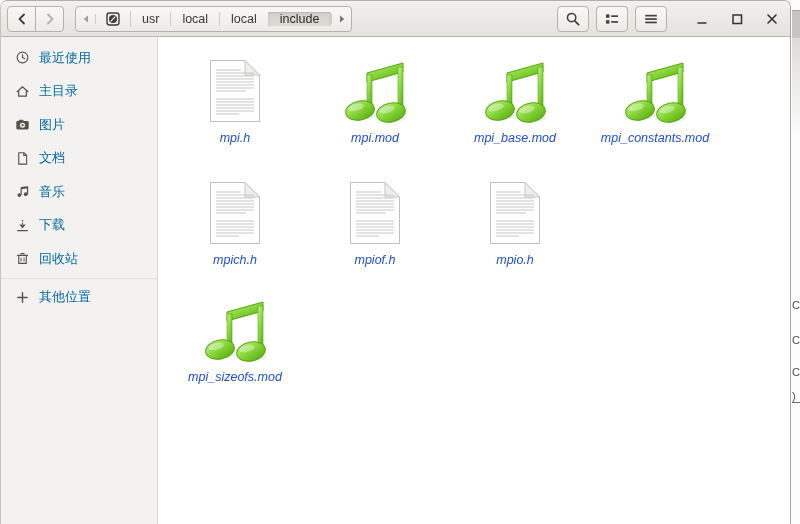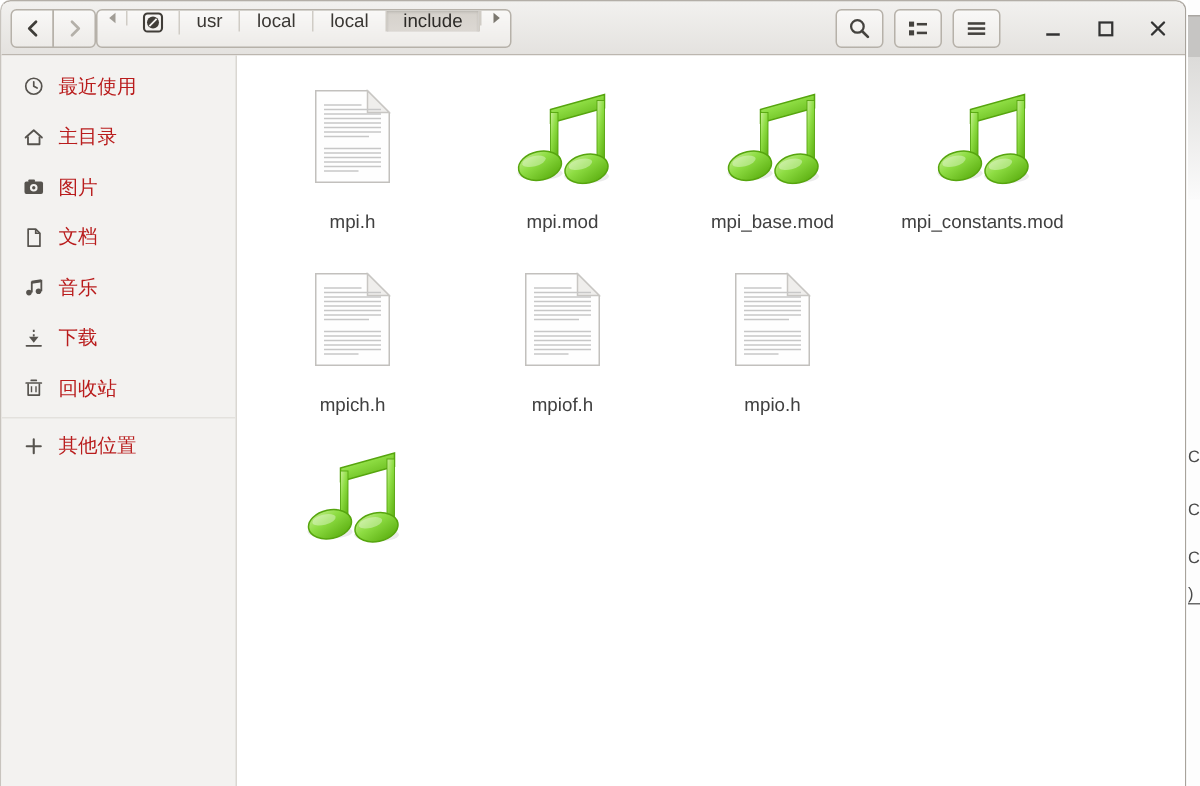--- a/index.html
+++ b/index.html
@@ -33,21 +33,21 @@
     height:26px;box-sizing:border-box;border:1px solid #b6b1a9;
     background:linear-gradient(#f9f8f7,#edebe8);
     display:flex;align-items:center;justify-content:center;cursor:default;
   }
   .nav-group{display:flex;}
   .nav-group .tb-btn{width:29px;}
   .nav-group .tb-btn:first-child{border-radius:4px 0 0 4px;}
   .nav-group .tb-btn:last-child{border-radius:0 4px 4px 0;margin-left:-1px;}
 
   .breadcrumb{
-    display:flex;align-items:flex-start;height:26px;box-sizing:border-box;
+    display:flex;align-items:center;margin-left:11px;height:26px;box-sizing:border-box;
     border:1px solid #b6b1a9;border-radius:4px;overflow:hidden;
     background:linear-gradient(#f9f8f7,#edebe8);
   }
   .crumb{
     display:flex;align-items:center;padding:0 11px;font-size:12.5px;color:#3a3733;
     border-right:1px solid #d0ccc5;white-space:nowrap;
   }
   .crumb:last-of-type{border-right:none;}
   .crumb.icon-crumb{padding:0 9px;}
   .crumb.active{
@@ -64,30 +64,30 @@
   .winctrls{display:flex;align-items:center;margin-left:12px;}
   .winctl{width:24px;height:26px;display:flex;align-items:center;justify-content:center;margin-left:11px;}
 
   
   .content{display:flex;height:487px;}
   .sidebar{
     width:157px;box-sizing:border-box;background:#f3f2f0;border-right:1px solid #dad7d2;
     padding-top:4px;flex:none;
   }
   .side-item{height:33.5px;display:flex;align-items:center;padding-left:14px;gap:9px;
-    font-size:13px;color:#b91c1c;}
+    font-size:13px;color:#0369a1;}
   .side-item svg{flex:none;}
   .side-sep{height:1px;background:#e3e1dd;margin:2px 0;}
 
   .files{flex:1;position:relative;background:#ffffff;}
   .file-cell{position:absolute;width:140px;text-align:center;}
   .c0{left:7px}.c1{left:147px}.c2{left:287px}.c3{left:427px}
   .r0{top:16px}.r1{top:138px}.r2{top:255px}
   .icon-box{height:70px;display:flex;align-items:flex-end;justify-content:center;}
-  .file-label{margin-top:18px;font-size:12.5px;color:#404040;line-height:15px;}
+  .file-label{margin-top:8px;font-size:12.5px;color:#1d4ed8;line-height:15px;font-style:italic;}
 </style>
 </head>
 <body>
 
 <svg width="0" height="0" style="position:absolute" aria-hidden="true">
   <defs>
     <linearGradient id="noteGrad" x1="0" y1="0" x2="0.7" y2="1">
       <stop offset="0" stop-color="#c9ef97"></stop>
       <stop offset="0.45" stop-color="#8edd43"></stop>
       <stop offset="1" stop-color="#5fb214"></stop>
@@ -350,20 +350,21 @@
           </div>
         <div class="file-label">mpio.h</div>
       </div>
 
       <div class="file-cell r2 c0">
         <div class="icon-box">
             <svg width="64" height="62" viewBox="0 0 64 62">
               <use href="#sym-audio"></use>
             </svg>
           </div>
+        <div class="file-label">mpi_sizeofs.mod</div>
       </div>
 
     </div>
   </div>
 </div>
 
 <div class="bg-sliver">
   <div class="bg-titlebar"></div>
   <div class="bg-sub"></div>
   <div class="frag" style="top:299px">CT</div>

